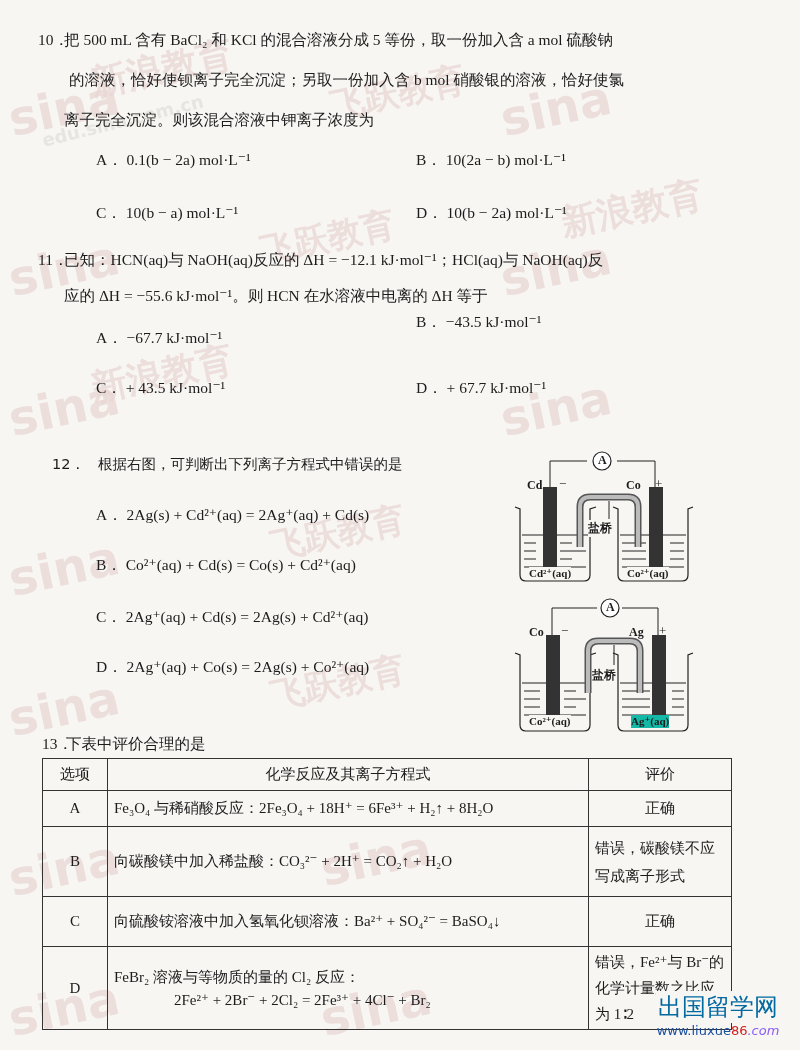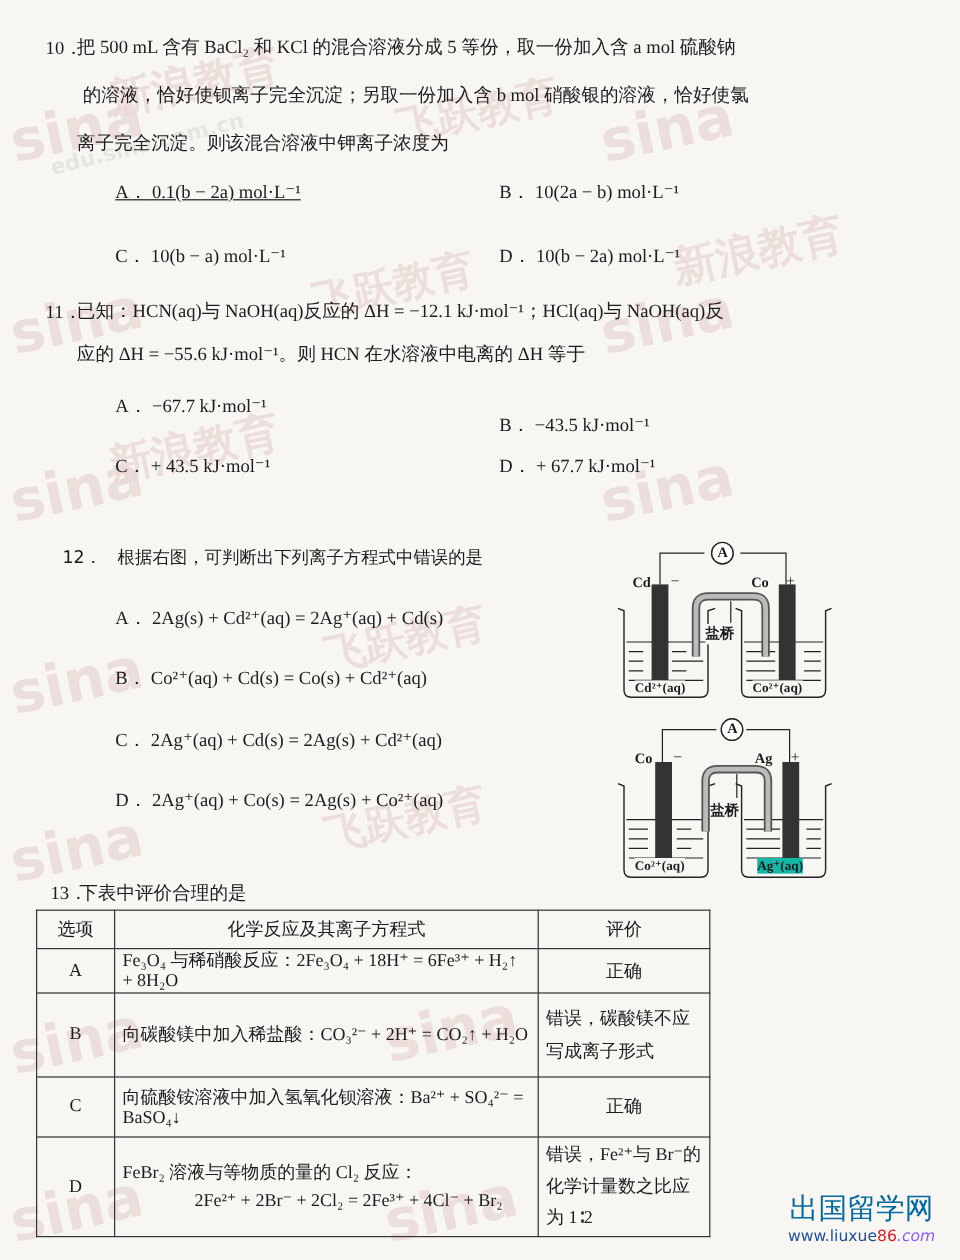--- a/index.html
+++ b/index.html
@@ -2,21 +2,21 @@
 <html><head>
 <meta charset="utf-8">
 <style>
   html,body{margin:0;padding:0;}
   body{width:800px;height:1050px;background:#f7f6f3;position:relative;overflow:hidden;
     font-family:"Liberation Serif","DejaVu Serif",serif;color:#1c1c1c;font-size:15.5px;}
   .abs{position:absolute;white-space:nowrap;}
   .wm{position:absolute;color:#e9d6d3;font-family:"DejaVu Sans",sans-serif;font-weight:bold;pointer-events:none;opacity:.75;}
   .wm.grey{color:#e2e0dc;}
   .q-text{line-height:36px;}
-  table.eval{position:absolute;left:30px;top:758px;border-collapse:collapse;width:562px;padding-left:46px;}
+  table.eval{position:absolute;left:42px;top:758px;border-collapse:collapse;width:690px;padding-left:46px;}
   table.eval td{border:1.4px solid #333;padding:0 6px;font-size:15px;}
   .c1{width:52px;text-align:center;}
   .c3{width:130px;}
   .center{text-align:center;}
   .diagram{position:absolute;}
   .logo{position:absolute;right:20px;bottom:12px;text-align:center;}
 </style>
 </head>
 <body>
 
@@ -39,32 +39,32 @@
 <div class="wm" style="left:8px;top:840px;font-size:48px;transform:rotate(-12deg);">sina</div>
 <div class="wm" style="left:320px;top:830px;font-size:48px;transform:rotate(-12deg);">sina</div>
 <div class="wm" style="left:8px;top:980px;font-size:48px;transform:rotate(-12deg);">sina</div>
 <div class="wm" style="left:320px;top:980px;font-size:48px;transform:rotate(-12deg);">sina</div>
 
 <div>
   <div class="abs" style="left:38px;top:30px;">10．</div>
   <div class="abs q-text" style="left:64px;top:22px;">把 500 mL 含有 BaCl₂ 和 KCl 的混合溶液分成 5 等份，取一份加入含 a mol 硫酸钠</div>
   <div class="abs q-text" style="left:69px;top:62px;">的溶液，恰好使钡离子完全沉淀；另取一份加入含 b mol 硝酸银的溶液，恰好使氯</div>
   <div class="abs q-text" style="left:64px;top:102px;">离子完全沉淀。则该混合溶液中钾离子浓度为</div>
-  <div class="abs" style="left:96px;top:150px;text-decoration:underline;"><span>A．</span> <span>0.1(b − 2a) mol·L⁻¹</span></div>
+  <div class="abs" style="left:96px;top:150px;"><span>A．</span> <span>0.1(b − 2a) mol·L⁻¹</span></div>
   <div class="abs" style="left:416px;top:150px;"><span>B．</span> <span>10(2a − b) mol·L⁻¹</span></div>
   <div class="abs" style="left:96px;top:203px;"><span>C．</span> <span>10(b − a) mol·L⁻¹</span></div>
   <div class="abs" style="left:416px;top:203px;"><span>D．</span> <span>10(b − 2a) mol·L⁻¹</span></div>
 </div>
 
 <div>
   <div class="abs" style="left:38px;top:250px;">11．</div>
   <div class="abs q-text" style="left:64px;top:242px;">已知：HCN(aq)与 NaOH(aq)反应的 ΔH = −12.1 kJ·mol⁻¹；HCl(aq)与 NaOH(aq)反</div>
   <div class="abs q-text" style="left:64px;top:278px;">应的 ΔH = −55.6 kJ·mol⁻¹。则 HCN 在水溶液中电离的 ΔH 等于</div>
   <div class="abs" style="left:96px;top:328px;"><span>A．</span> <span>−67.7 kJ·mol⁻¹</span></div>
-  <div class="abs" style="left:416px;top:344px;"><span>B．</span> <span>−43.5 kJ·mol⁻¹</span></div>
+  <div class="abs" style="left:416px;top:312px;"><span>B．</span> <span>−43.5 kJ·mol⁻¹</span></div>
   <div class="abs" style="left:96px;top:378px;"><span>C．</span> <span>+ 43.5 kJ·mol⁻¹</span></div>
   <div class="abs" style="left:416px;top:378px;"><span>D．</span> <span>+ 67.7 kJ·mol⁻¹</span></div>
 </div>
 
 <div>
   <div class="abs" style="left:52px;top:455px;font-family:'DejaVu Sans',sans-serif;font-size:14.5px;">12．</div>
   <div class="abs" style="left:98px;top:455px;font-family:'DejaVu Sans',sans-serif;font-size:14.5px;">根据右图，可判断出下列离子方程式中错误的是</div>
   <div class="abs" style="left:96px;top:505px;"><span>A．</span> <span>2Ag(s) + Cd²⁺(aq) = 2Ag⁺(aq) + Cd(s)</span></div>
   <div class="abs" style="left:96px;top:555px;"><span>B．</span> <span>Co²⁺(aq) + Cd(s) = Co(s) + Cd²⁺(aq)</span></div>
   <div class="abs" style="left:96px;top:607px;"><span>C．</span> <span>2Ag⁺(aq) + Cd(s) = 2Ag(s) + Cd²⁺(aq)</span></div>

